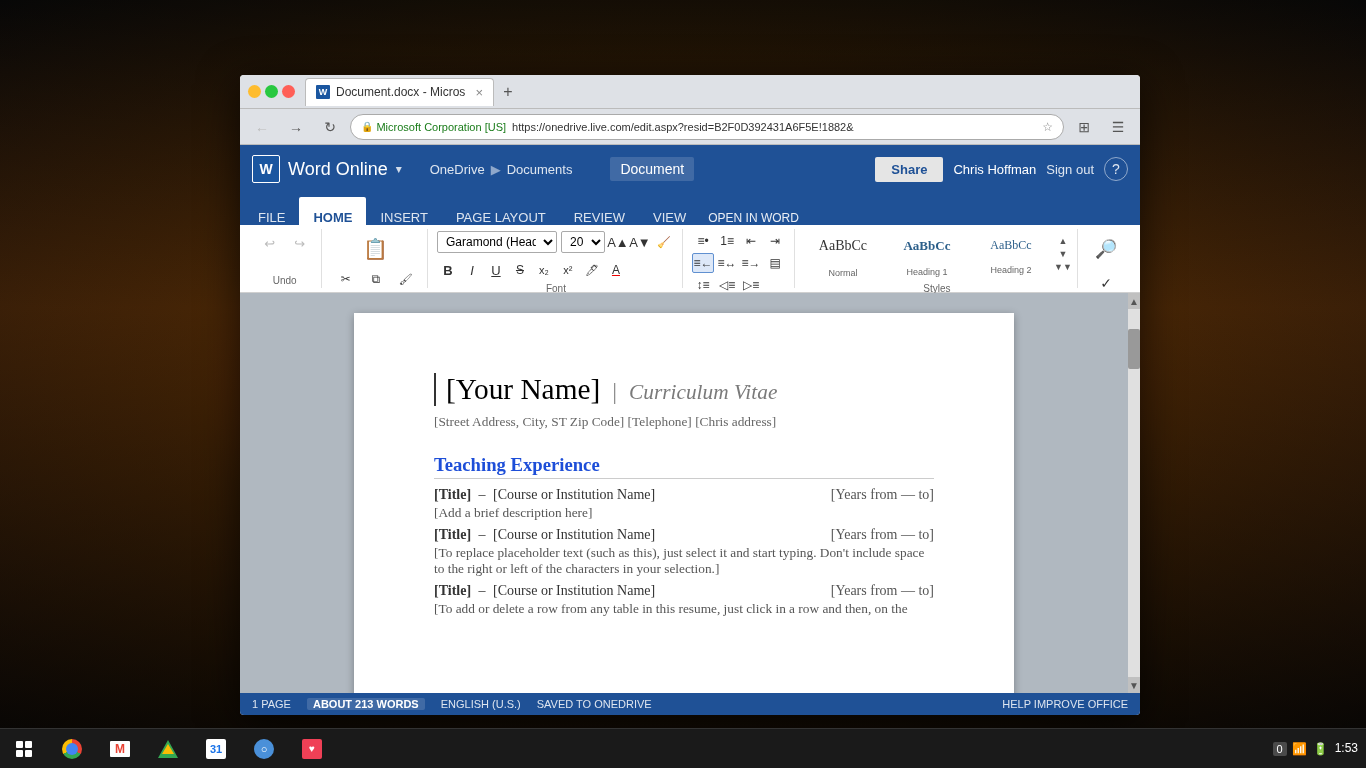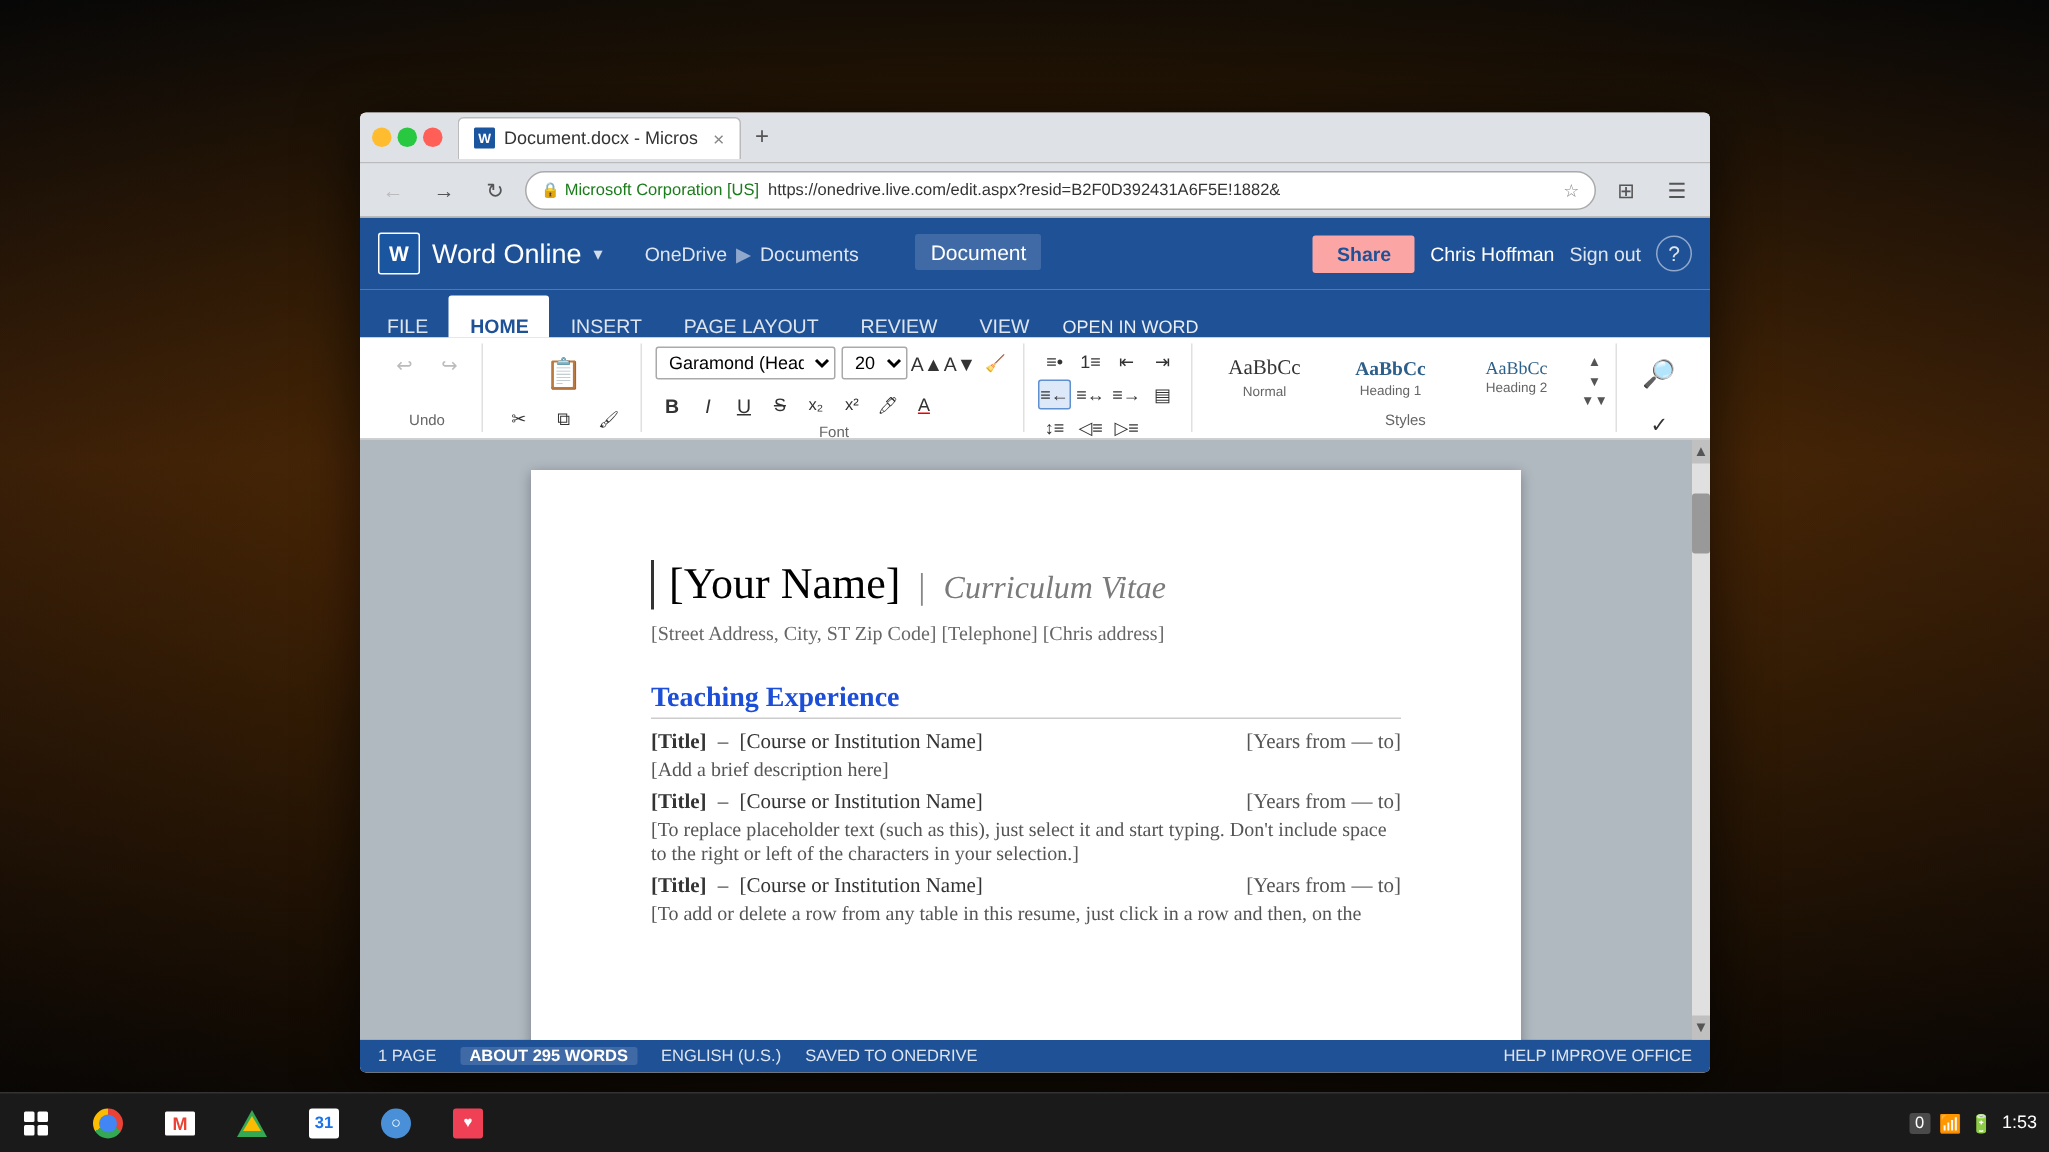--- a/index.html
+++ b/index.html
@@ -81,21 +81,21 @@
     .word-header {
       height: 48px; background: #1f5196; display: flex; align-items: center;
       padding: 0 12px; gap: 8px;
     }
     .word-logo { width: 28px; height: 28px; background: #1a56a0; border: 1px solid #fff; border-radius: 2px; display: flex; align-items: center; justify-content: center; color: #fff; font-weight: bold; font-size: 14px; }
     .word-title { color: #fff; font-size: 18px; font-weight: 300; }
     .word-dropdown { color: rgba(255,255,255,0.8); font-size: 12px; cursor: pointer; }
     .breadcrumb { display: flex; align-items: center; gap: 6px; margin-left: 20px; color: rgba(255,255,255,0.85); font-size: 13px; }
     .breadcrumb-sep { color: rgba(255,255,255,0.5); }
     .word-header-right { margin-left: auto; display: flex; align-items: center; gap: 10px; }
-    .share-btn { background: #fca5a5; color: #1f5196; border: none; padding: 5px 16px; border-radius: 2px; font-size: 13px; font-weight: 600; cursor: pointer; }
+    .share-btn { background: #e5e5e5; color: #1f5196; border: none; padding: 5px 16px; border-radius: 2px; font-size: 13px; font-weight: 600; cursor: pointer; }
     .user-name { color: #fff; font-size: 13px; }
     .signout-link { color: rgba(255,255,255,0.85); font-size: 13px; cursor: pointer; text-decoration: none; }
     .help-btn { color: rgba(255,255,255,0.85); font-size: 14px; cursor: pointer; width: 24px; height: 24px; border-radius: 50%; border: 1px solid rgba(255,255,255,0.5); display: flex; align-items: center; justify-content: center; }
 
     
     .ribbon-tabs {
       height: 32px; background: #1f5196; display: flex; align-items: flex-end;
       padding: 0 4px;
     }
     .ribbon-tab {
@@ -138,21 +138,21 @@
     .fmt-btn.strike { text-decoration: line-through; font-size: 12px; }
 
     .paragraph-group { min-width: 90px; }
     .para-row { display: flex; gap: 2px; align-items: center; }
     .para-btn { width: 22px; height: 20px; display: flex; align-items: center; justify-content: center; font-size: 12px; cursor: pointer; color: #333; border-radius: 2px; }
     .para-btn.active { background: #dde8f8; border: 1px solid #6090d0; }
 
     .styles-group { display: flex; gap: 4px; align-items: center; }
     .style-item { width: 80px; display: flex; flex-direction: column; align-items: center; cursor: pointer; padding: 2px; border-radius: 2px; border: 1px solid transparent; }
     .style-preview { font-size: 14px; font-family: 'Times New Roman', serif; color: #333; line-height: 1.2; }
-    .style-label { font-size: 9px; color: #666; margin-top: 1px; text-align: center; }
+    .style-label { font-size: 9px; color: #666; margin-top: 13px; text-align: center; }
     .style-item.heading1 .style-preview { font-size: 13px; color: #2c5f8a; font-weight: 600; }
     .style-item.heading2 .style-preview { font-size: 12px; color: #2c5f8a; font-weight: 500; }
     .styles-scroll { width: 16px; display: flex; flex-direction: column; gap: 1px; }
     .styles-scroll-btn { width: 16px; height: 12px; display: flex; align-items: center; justify-content: center; font-size: 9px; color: #555; cursor: pointer; }
 
     .editing-group { display: flex; flex-direction: column; align-items: center; justify-content: center; gap: 4px; }
 
     
     .doc-area { flex: 1; background: #b0b8c0; overflow: auto; display: flex; justify-content: center; position: relative; }
     .doc-scroll { flex: 1; overflow-y: auto; overflow-x: hidden; }
@@ -489,20 +489,20 @@
         <div class="scroll-up">▲</div>
         <div style="flex:1;position:relative;">
           <div class="scroll-thumb"></div>
         </div>
         <div class="scroll-down">▼</div>
       </div>
     </div>
 
     <div class="status-bar">
       <span class="status-item">1 PAGE</span>
-      <span class="status-item active">ABOUT 295 WORDS</span>
+      <span class="status-item active">ABOUT 213 WORDS</span>
       <span class="status-item">ENGLISH (U.S.)</span>
       <span class="status-item">SAVED TO ONEDRIVE</span>
       <span class="status-right">HELP IMPROVE OFFICE</span>
     </div>
 
   </div>
 </div>
 
 </body></html>

